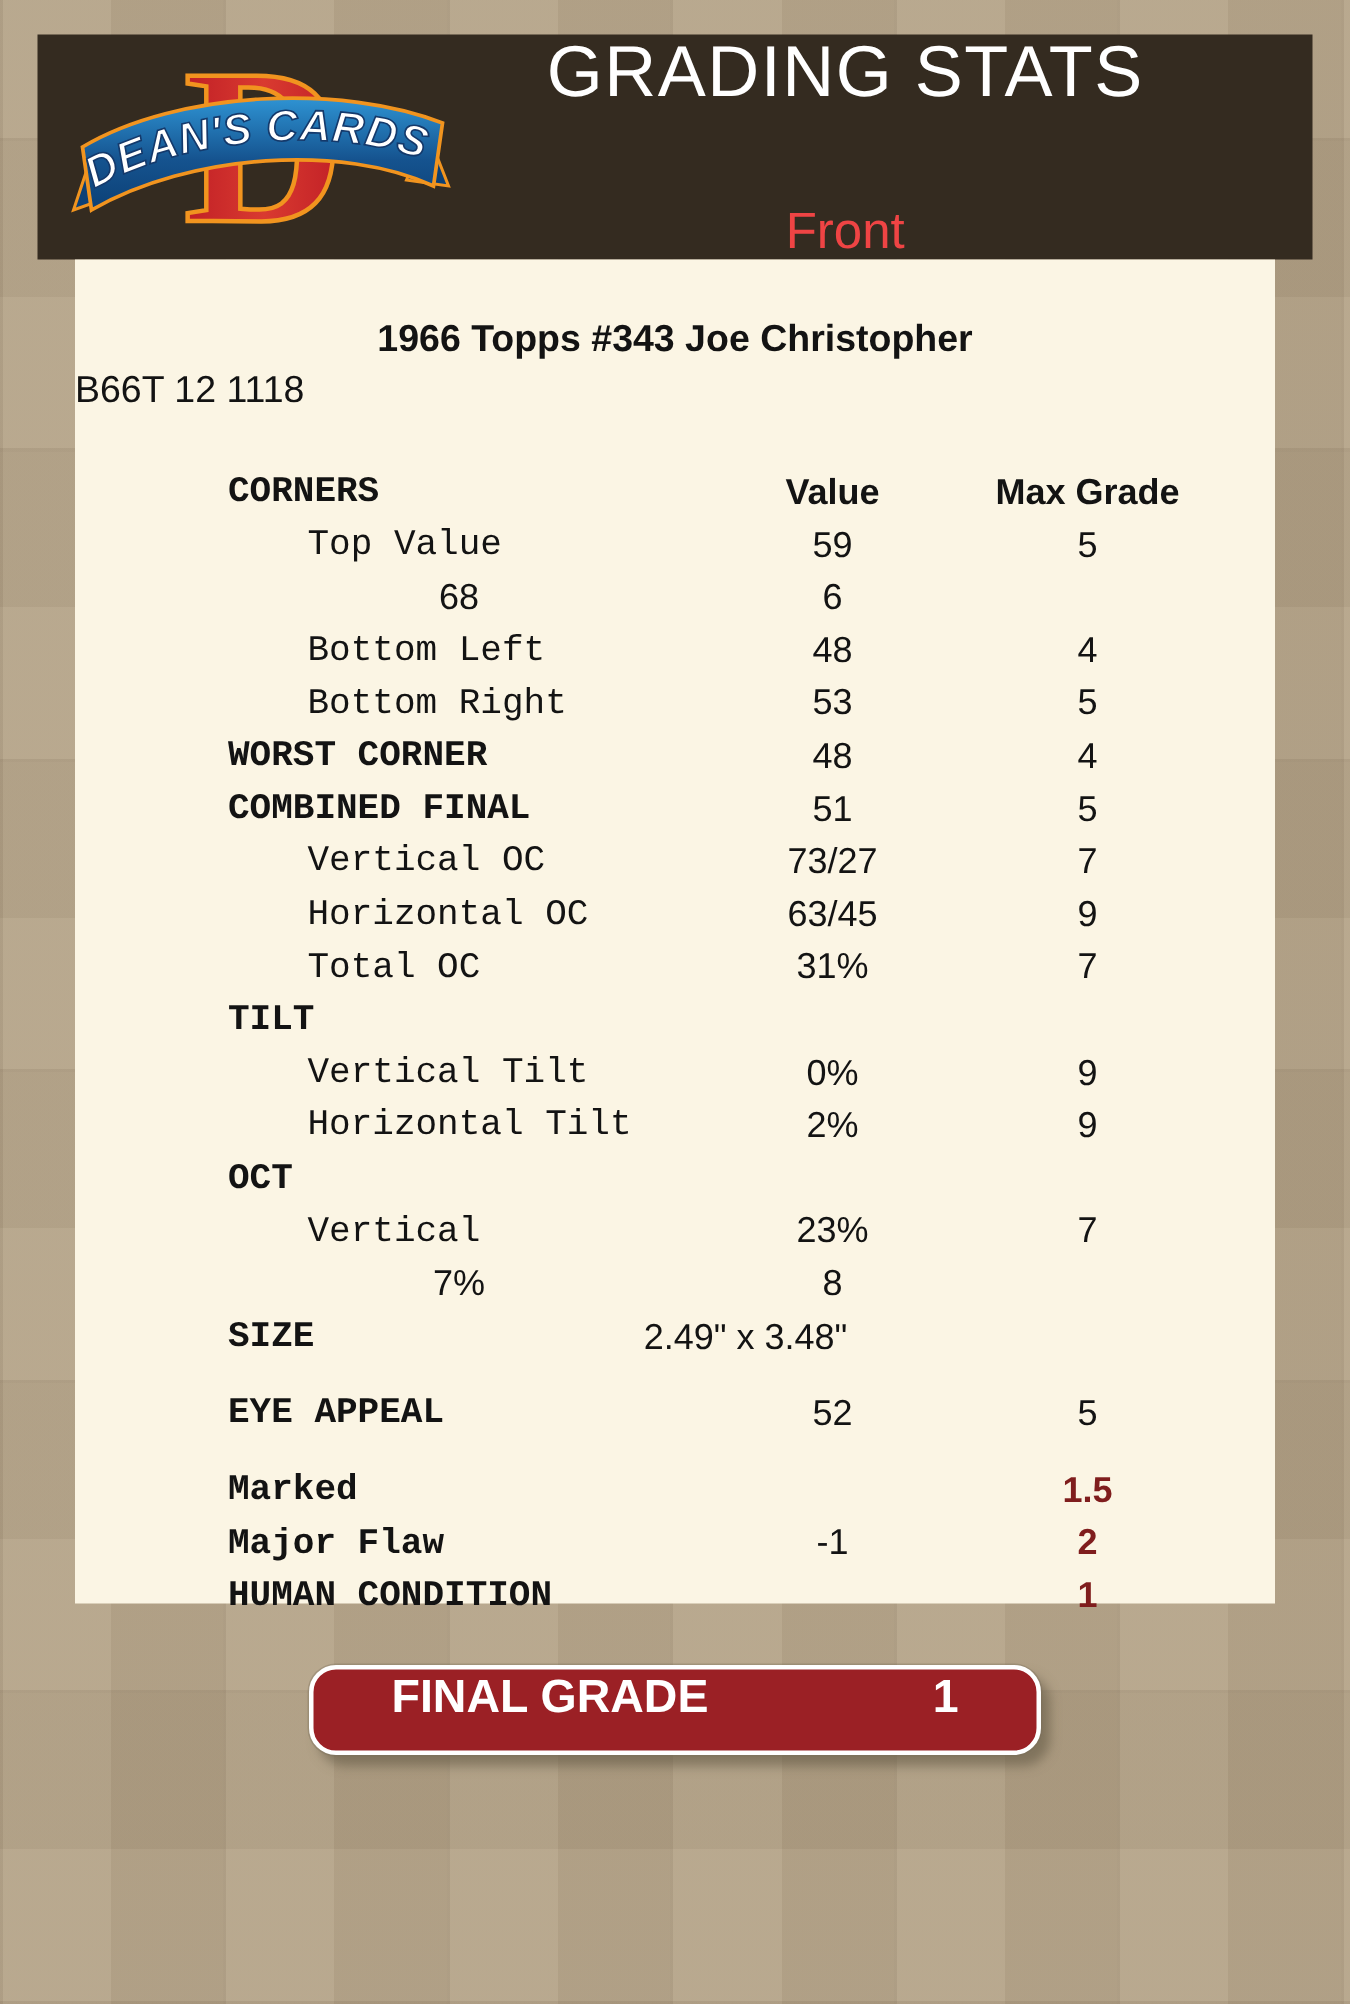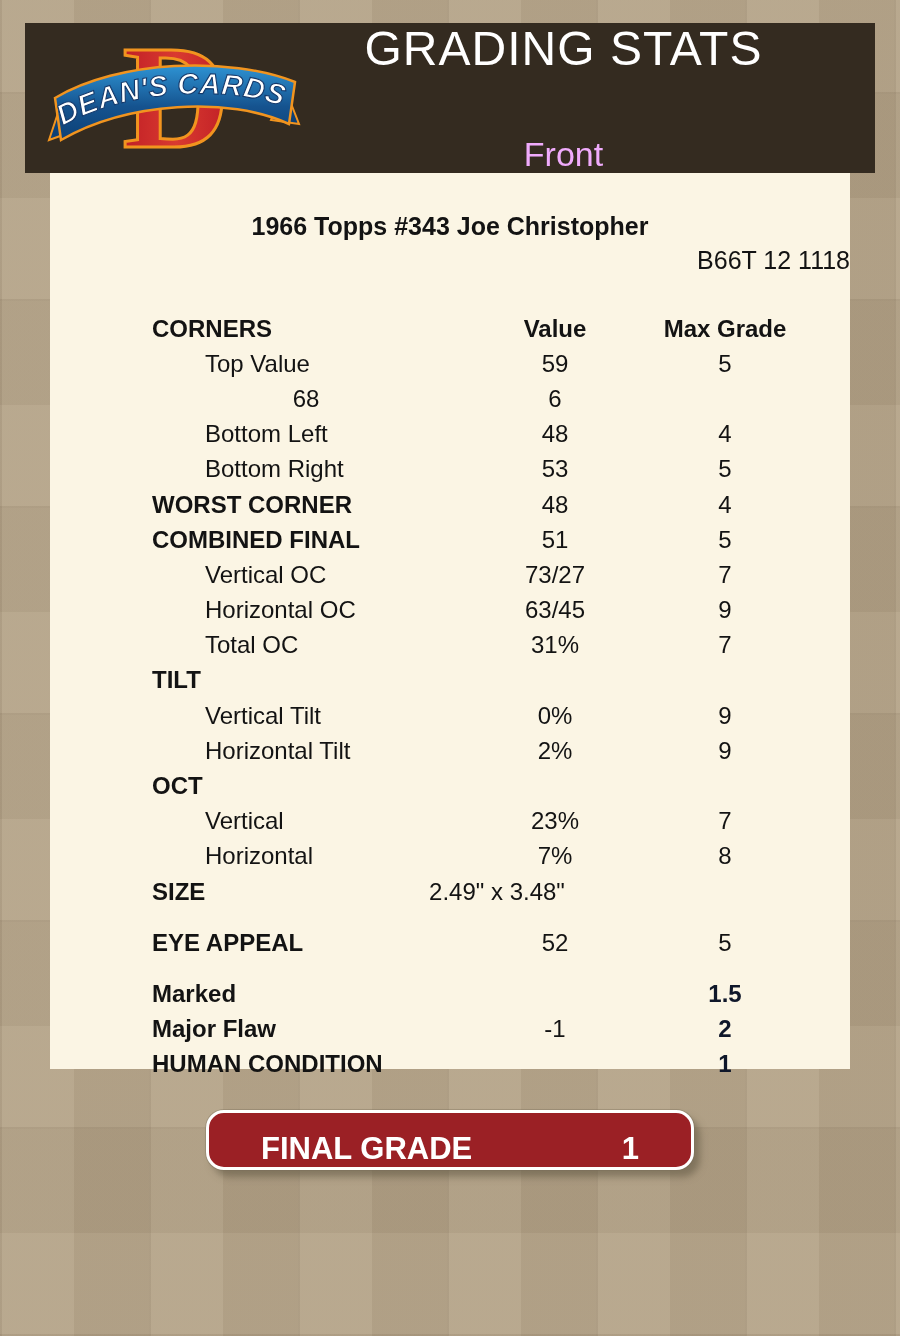--- a/index.html
+++ b/index.html
@@ -39,21 +39,21 @@
     gap: 20px;
     text-align: center;
   }
   .header-title {
     color: #ffffff;
     font-size: 48px;
     line-height: 50px;
     letter-spacing: 1px;
   }
   .header-subtitle {
-    color: #f0abfc;
+    color: #ef4444;
     font-size: 34px;
     line-height: 36px;
     margin-top: 42px;
   }
   
   .content {
     position: absolute;
     left: 50px; top: 173px;
     width: 800px; height: 896px;
     background: #fbf5e4;
@@ -61,60 +61,60 @@
   }
   .card-title {
     margin-top: 38px;
     text-align: center;
     font-weight: bold;
     font-size: 25px;
     line-height: 30px;
   }
   .card-id {
     margin-top: 4px;
-    text-align: right;
+    text-align: left;
     font-size: 25px;
     line-height: 30px;
   }
   
   .stats-table {
     margin-top: 36px;
     padding: 0 50px 0 102px;
   }
   .trow {
     display: grid;
     grid-template-columns: 1fr 190px 150px;
     align-items: center;
     height: 35.2px;
     font-size: 24px;
   }
   .trow.gap { margin-top: 16px; }
-  .c-label { text-align: left; white-space: nowrap; }
+  .c-label { text-align: left; white-space: nowrap; font-family: Liberation Mono, monospace; }
   .c-label.bold { font-weight: bold; }
   .c-label.indent { padding-left: 53px; }
   .c-value { text-align: center; white-space: nowrap; }
   .c-grade { text-align: center; white-space: nowrap; }
-  .c-grade.red { color: #0f172a; font-weight: bold; }
+  .c-grade.red { color: #7f1d1d; font-weight: bold; }
   .c-value.wide { transform: translateX(-58px); }
   .thead .c-label, .thead .c-value, .thead .c-grade { font-weight: bold; }
   
   .button-row {
     margin-top: 28px;
     display: flex;
     justify-content: center;
   }
   .final-grade-btn {
     width: 488px; height: 60px;
     box-sizing: border-box;
     background: #9b2025;
     border: 3px solid #ffffff;
     border-radius: 18px;
     box-shadow: 0 0 0 1px rgba(120,110,90,0.35), 6px 7px 7px rgba(95,85,65,0.55);
     display: flex;
-    align-items: flex-end;
+    align-items: flex-start;
     justify-content: space-between;
     padding: 0 52px;
     color: #ffffff;
     font-family: "Liberation Sans", sans-serif;
     font-weight: bold;
     font-size: 31px;
     cursor: pointer;
   }
 </style>
 </head>
@@ -234,21 +234,20 @@
             <span class="c-label bold">OCT</span>
             <span class="c-value"></span>
             <span class="c-grade"></span>
           </div>
           <div class="trow">
             <span class="c-label indent">Vertical</span>
             <span class="c-value">23%</span>
             <span class="c-grade">7</span>
           </div>
           <div class="trow">
-            <span class="c-label indent">Horizontal</span>
             <span class="c-value">7%</span>
             <span class="c-grade">8</span>
           </div>
           <div class="trow">
             <span class="c-label bold">SIZE</span>
             <span class="c-value wide">2.49" x 3.48"</span>
             <span class="c-grade"></span>
           </div>
           <div class="trow gap">
             <span class="c-label bold">EYE APPEAL</span>

